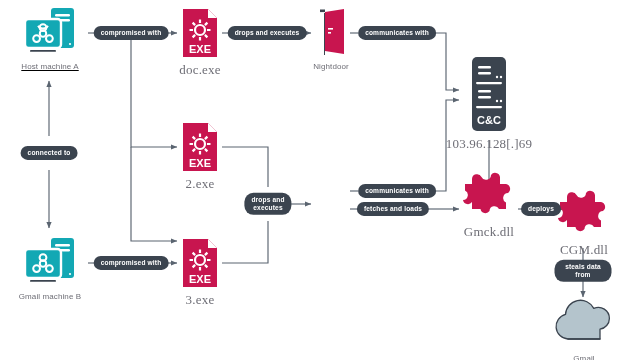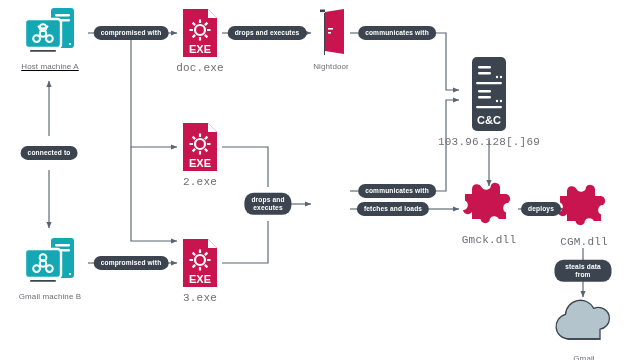--- a/index.html
+++ b/index.html
@@ -25,22 +25,22 @@
   }
   .node-label {
     margin-top: 4px;
     font-size: 8px;
     color: #6e6e76;
     font-family: "Liberation Sans", sans-serif;
     white-space: nowrap;
     letter-spacing: 0.1px;
   }
   .node-label.mono {
-    font-family: Liberation Mono, monospace;
-    font-size: 11px;
+    font-family: Liberation Serif, serif;
+    font-size: 13px;
     letter-spacing: 0.2px;
   }
   .edge-label {
     position: absolute;
     background: #3b444f;
     color: #ffffff;
     font-size: 6.6px;
     font-weight: bold;
     letter-spacing: 0.15px;
     border-radius: 9px;
@@ -215,30 +215,30 @@
         <rect x="17" y="40" width="13" height="2.6" rx="1.3"></rect>
         <circle cx="36" cy="45" r="1.2"></circle>
           <circle cx="40" cy="45" r="1.2"></circle>
         <rect x="15" y="50" width="26" height="2.2" rx="1.1"></rect>
       </g>
       <text x="28" y="68" text-anchor="middle" fill="#ffffff" font-family="Liberation Sans, sans-serif" font-size="11" font-weight="bold">C&amp;C</text>
     </svg>
     <div class="node-label mono">103.96.128[.]69</div>
   </div>
 
-  <div class="node" style="left:459px; top:182px; width:60px;">
+  <div class="node" style="left:459px; top:172px; width:60px;">
     <svg width="58" height="48" viewBox="0 0 58 48">
       <path d="M12,12 L12,7 a5,5 0 0 1 9.5,-2 a5,5 0 0 0 9.5,-2 a5,5 0 0 1 9,2 l0,7 l6,0
                a5,5 0 0 1 2,9 a5,5 0 0 0 -2,9.5 l0,6.5 l-7,0 a5,5 0 0 0 -9.5,2 a5,5 0 0 1 -9,-2 l-8.5,0
                l0,-7 a5,5 0 0 1 -9,-2 a5,5 0 0 0 2,-9.5 l0,-6.5 Z" fill="#c8154f"></path>
     </svg>
     <div class="node-label mono">Gmck.dll</div>
   </div>
 
-  <div class="node" style="left:554px; top:184px; width:60px;justify-content:center;">
+  <div class="node" style="left:554px; top:190px; width:60px;justify-content:center;">
     <svg width="58" height="48" viewBox="0 0 58 48">
       <path d="M12,12 L12,7 a5,5 0 0 1 9.5,-2 a5,5 0 0 0 9.5,-2 a5,5 0 0 1 9,2 l0,7 l6,0
                a5,5 0 0 1 2,9 a5,5 0 0 0 -2,9.5 l0,6.5 l-7,0 a5,5 0 0 0 -9.5,2 a5,5 0 0 1 -9,-2 l-8.5,0
                l0,-7 a5,5 0 0 1 -9,-2 a5,5 0 0 0 2,-9.5 l0,-6.5 Z" fill="#c8154f"></path>
     </svg>
     <div class="node-label mono">CGM.dll</div>
   </div>
 
   <div class="node" style="left:549px; top:298px; width:70px;gap:8px;">
     <svg width="68" height="44" viewBox="0 0 68 44">

